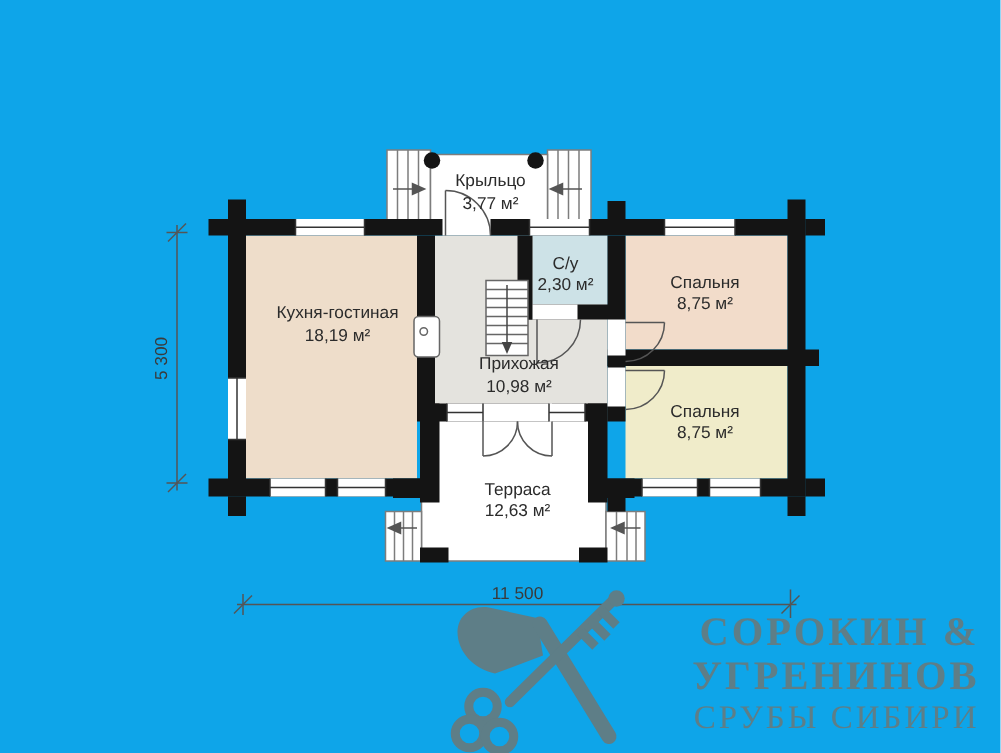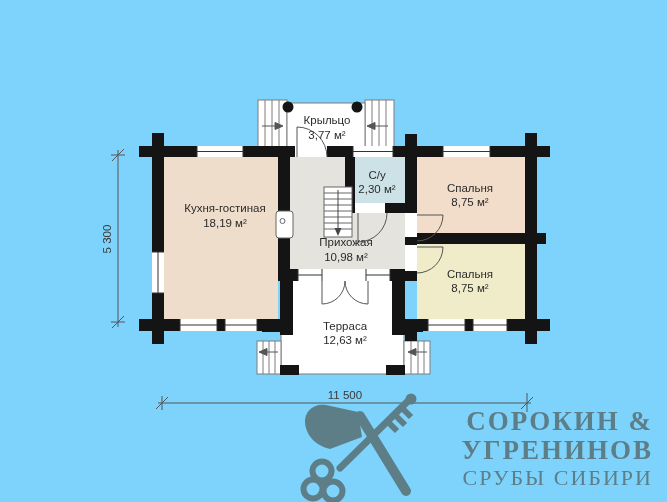--- a/index.html
+++ b/index.html
@@ -1,16 +1,16 @@
 <!DOCTYPE html>
 <html><head>
 <meta charset="utf-8">
 <style>
   html,body{margin:0;padding:0;background:#ffffff;}
-  .stage{position:relative;width:667px;height:502px;background:#7dd3fc;overflow:hidden;
+  .stage{position:relative;width:667px;height:502px;background:#0ea5e9;overflow:hidden;
          font-family:"Liberation Sans",sans-serif;}
   svg{display:block;}
   text{font-family:"Liberation Sans",sans-serif;}
   .room-label{font-size:11.5px;fill:#2b2b2b;}
   .dim-label{font-size:11.5px;fill:#3a3a3a;}
   .logo-line{font-family:"Liberation Serif",serif;font-weight:bold;letter-spacing:2px;}
   .logo-sub{font-family:"Liberation Serif",serif;font-weight:normal;letter-spacing:2px;}
 </style>
 </head>
 <body>

